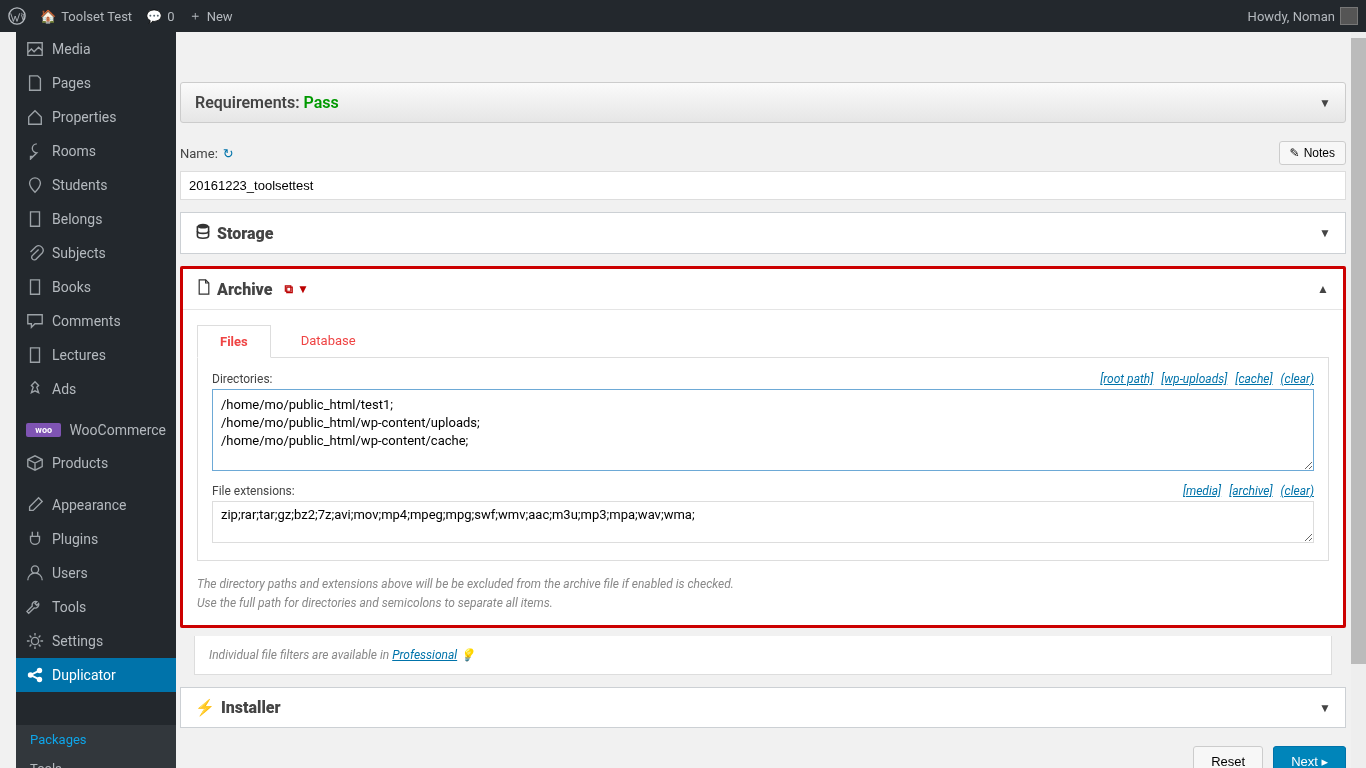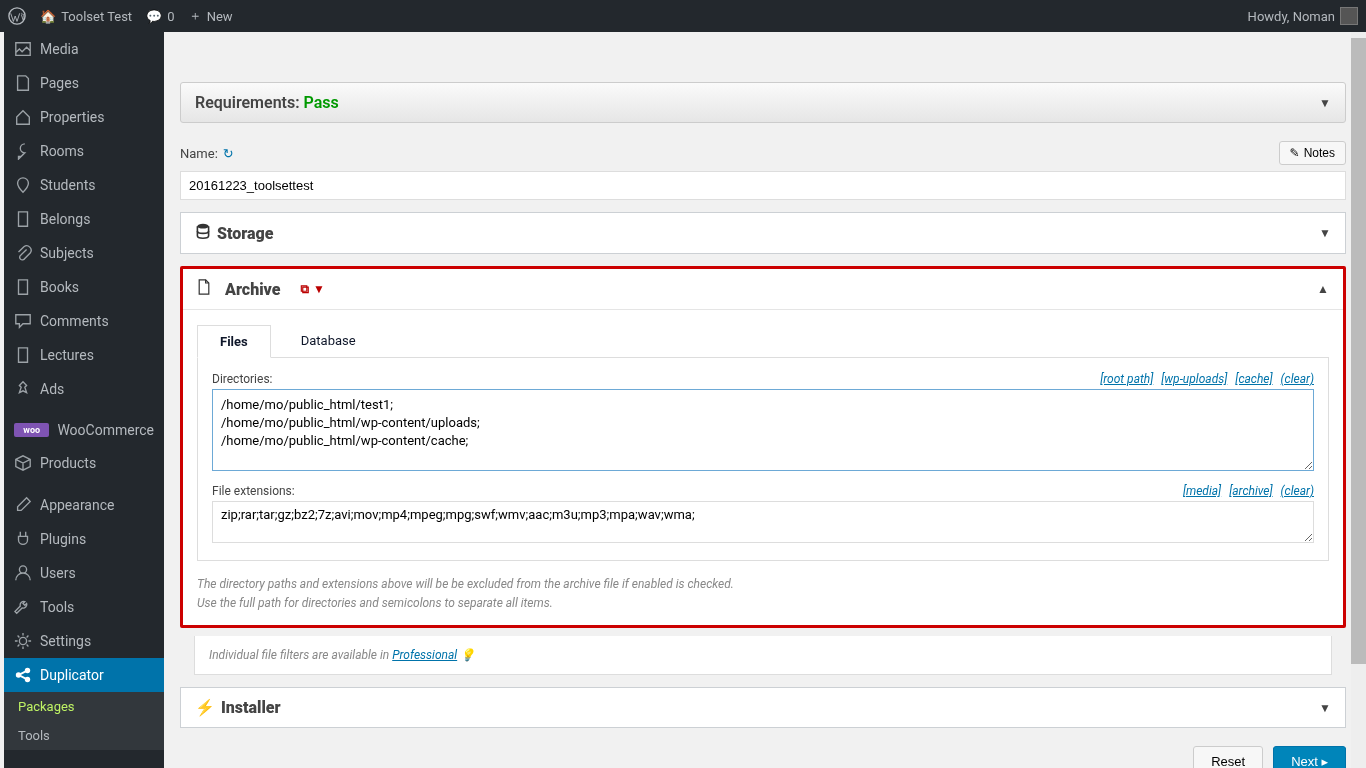--- a/index.html
+++ b/index.html
@@ -5,26 +5,26 @@
 * { box-sizing: border-box; margin: 0; padding: 0; }
 body { font-family: -apple-system, BlinkMacSystemFont, "Segoe UI", Roboto, sans-serif; background: #f1f1f1; font-size: 13px; color: #444; overflow: hidden; }
 
 
 .adminbar { background: #23282d; color: #b4b9be; height: 32px; display: flex; align-items: center; padding: 0 8px; justify-content: space-between; font-size: 13px; }
 .adminbar-left, .adminbar-right { display: flex; align-items: center; gap: 14px; }
 .adminbar-item { display: flex; align-items: center; gap: 5px; cursor: pointer; color: #b4b9be; }
 .adminbar .avatar { width: 18px; height: 18px; background: #555; border: 1px solid #777; }
 
 
-.sidebar { position: absolute; top: 32px; left: 4px; width: 160px; background: #23282d; color: #eee; height: calc(100vh - 32px); overflow-y: auto; }
+.sidebar { position: absolute; top: 32px; left: 16px; width: 160px; background: #23282d; color: #eee; height: calc(100vh - 32px); overflow-y: auto; }
 .sidebar-item { display: flex; align-items: center; padding: 8px 10px; color: #b4b9be; cursor: pointer; font-size: 14px; gap: 8px; }
 .sidebar-item.active { background: #0073aa; color: #fff; position: relative; }
 .sidebar-item.active::after { content: ""; position: absolute; right: -8px; top: 50%; transform: translateY(-50%); border: 8px solid transparent; border-right-color: #f1f1f1; }
 .sidebar-sub { padding: 7px 14px; background: #32373c; color: #b4b9be; cursor: pointer; font-size: 13px; }
-.sidebar-sub.current { color: #bef264; }
+.sidebar-sub.current { color: #0ea5e9; margin-top: 33px; }
 .sidebar-icon { width: 18px; height: 18px; display: inline-flex; align-items: center; justify-content: center; font-size: 16px; }
 
 
 .main { position: absolute; top: 32px; left: 160px; right: 0; bottom: 0; overflow-y: auto; padding: 0 20px 20px 20px; margin-top: 40px; }
 .scroll-spacer { height: 10px; }
 
 .panel { background: #fff; border: 1px solid #ccd0d4; margin-top: 12px; }
 .panel-header { display: flex; align-items: center; justify-content: space-between; padding: 10px 14px; font-size: 16px; font-weight: 600; cursor: pointer; }
 .panel-header.gradient { background: linear-gradient(#fafafa, #e6e6e6); border: 1px solid #ccc; }
 .panel-header .toggle { font-size: 12px; }
@@ -35,21 +35,21 @@
 .name-row label { font-size: 13px; display: flex; align-items: center; gap: 5px;}
 .notes-btn { border: 1px solid #ccc; background: #f7f7f7; padding: 4px 10px; border-radius: 3px; font-size: 12px; display: flex; align-items: center; gap: 4px; cursor: pointer; }
 .name-input { width: 100%; margin-top: 6px; padding: 6px 8px; border: 1px solid #ddd; font-size: 13px; }
 
 
 .highlight-box { border: 3px solid #c00; border-radius: 2px; padding-bottom: 12px; margin-top: 12px; background: #fff;}
 .panel-header.archive { border-bottom: 1px solid #e5e5e5;}
 .archive-icons { display: inline-flex; gap: 4px; color: #b00; margin-left: 6px; }
 
 .tabs { display: flex; margin: 14px 14px 0 14px; border-bottom: 1px solid #ddd; }
-.tab { padding: 8px 22px; border: 1px solid #ddd; border-bottom: none; background: #f7f7f7; color: #0f172a; cursor: pointer; position: relative; top: 1px; font-size: 13px; }
+.tab { padding: 8px 22px; border: 1px solid #ddd; border-bottom: none; background: #f7f7f7; color: #ef4444; cursor: pointer; position: relative; top: 1px; font-size: 13px; }
 .tab.active { background: #fff; font-weight: bold; border-bottom: 1px solid #fff; }
 .tab + .tab { margin-left: 8px; border: none; background: transparent;}
 
 .tab-body { border: 1px solid #ddd; border-top: none; margin: 0 14px; padding: 14px; background: #fff; }
 .filter-row { display: flex; align-items: center; gap: 6px; margin-bottom: 10px;}
 .filter-row input[type=checkbox]{ width: 16px; height: 16px; accent-color: #0073aa; }
 .help-icon { color: #999; font-size: 12px; border: 1px solid #bbb; border-radius: 50%; width: 14px; height: 14px; display: inline-flex; align-items: center; justify-content: center;}
 
 .label-row { display: flex; justify-content: space-between; align-items: center; font-size: 12px; margin-bottom: 3px;}
 .filter-links { display: flex; gap: 8px;}
@@ -297,21 +297,21 @@
             </svg>
         </span>
         <b>Storage</b>
       </span>
       <span class="toggle">▼</span>
     </div>
   </div>
 
   <div class="highlight-box">
     <div class="panel-header archive">
-      <span style="display:flex;align-items:center;gap:14px;">
+      <span style="display:flex;align-items:center;gap:6px;">
         <span>
           <svg width="14" height="16" viewBox="0 0 16 20" fill="none" stroke="#333" stroke-width="1.5">
               <path d="M2 1h8l4 4v14H2z"></path>
               <path d="M10 1v4h4"></path>
             </svg>
         </span>
         <b>Archive</b>
         <span class="archive-icons">
           <span style="font-size:12px;">⧉</span>
           <span style="font-size:12px;">▼</span>

